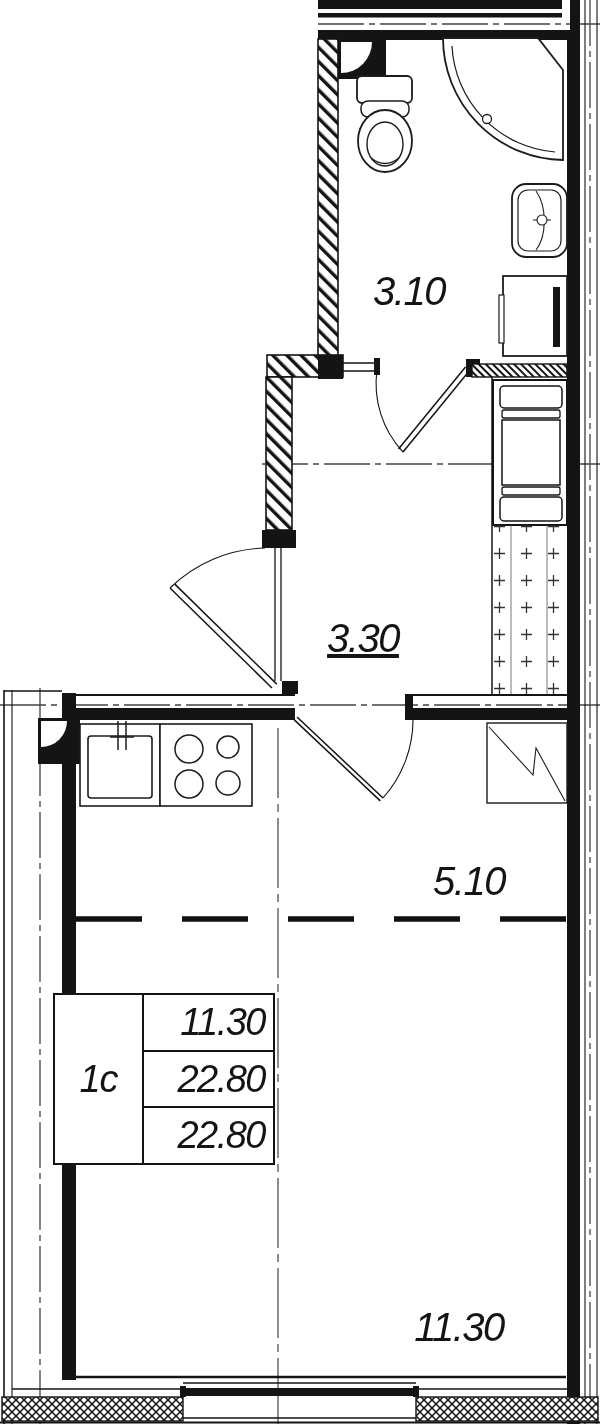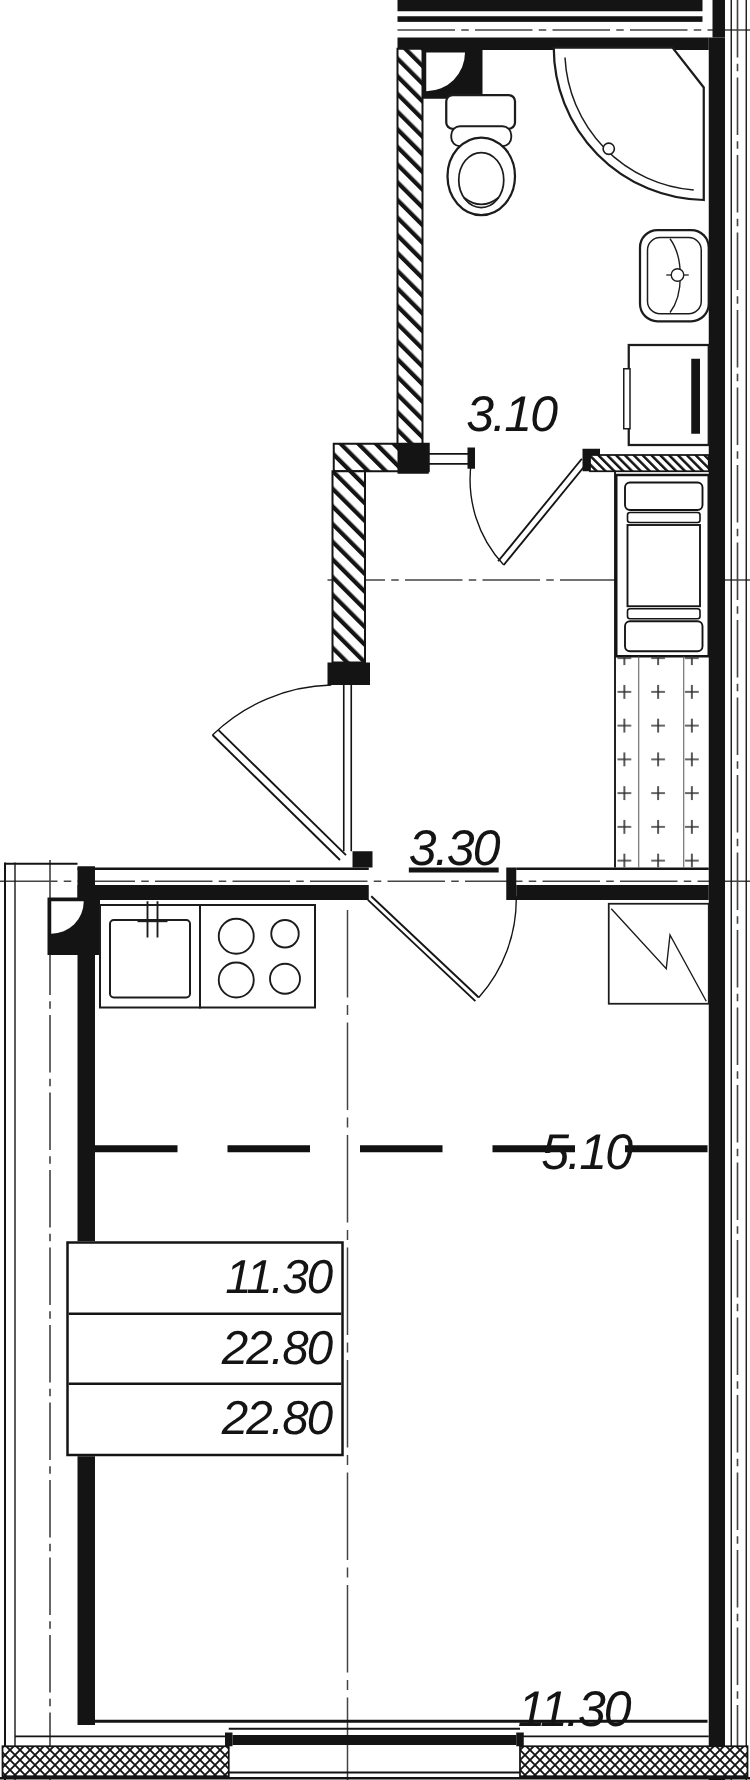--- a/index.html
+++ b/index.html
@@ -1,20 +1,20 @@
 <!DOCTYPE html>
 <html><head>
 <meta charset="utf-8">
 <style>
   html,body{margin:0;padding:0;background:#fff;}
   .canvas{position:relative;width:600px;height:1424px;background:#fff;
           font-family:"Liberation Sans",sans-serif;overflow:hidden;}
   .canvas svg{position:absolute;left:0;top:0;}
   .room-label{position:absolute;font-style:italic;font-size:40px;letter-spacing:-1.5px;
-              color:#141414;white-space:nowrap;transform:translate(-50%,-50%);line-height:1;margin-top:41px;}
+              color:#141414;white-space:nowrap;transform:translate(-50%,-50%);line-height:1;}
   .info-table{position:absolute;left:53px;top:993px;width:222px;height:172px;
               border:2.5px solid #141414;background:#fff;display:flex;box-sizing:border-box;}
   .type-cell{width:87px;border-right:2px solid #141414;display:flex;align-items:center;
              justify-content:center;font-style:italic;font-size:38px;letter-spacing:-1px;color:#141414;}
   .vals{flex:1;display:flex;flex-direction:column;}
   .vals .v{flex:1;display:flex;align-items:center;justify-content:flex-end;padding-right:8px;
            font-style:italic;font-size:38px;letter-spacing:-1.5px;color:#141414;
            border-bottom:2px solid #141414;}
   .vals .v:last-child{border-bottom:none;}
 </style>
@@ -201,20 +201,21 @@
     <line x1="0" y1="1422.5" x2="600" y2="1422.5" stroke="#141414" stroke-width="2"></line>
   </g>
 </svg>
 
   <div class="room-label" style="left:409px;top:291px;">3.10</div>
   <div class="room-label" style="left:363px;top:638px;text-decoration:underline;">3.30</div>
   <div class="room-label" style="left:469px;top:881px;text-align:right;">5.10</div>
   <div class="room-label" style="left:459px;top:1327px;">11.30</div>
 
   <div class="info-table">
+    <div class="type-cell">1с</div>
     <div class="vals">
       <div class="v">11.30</div>
       <div class="v">22.80</div>
       <div class="v">22.80</div>
     </div>
   </div>
 
 </div>
 
 </body></html>

